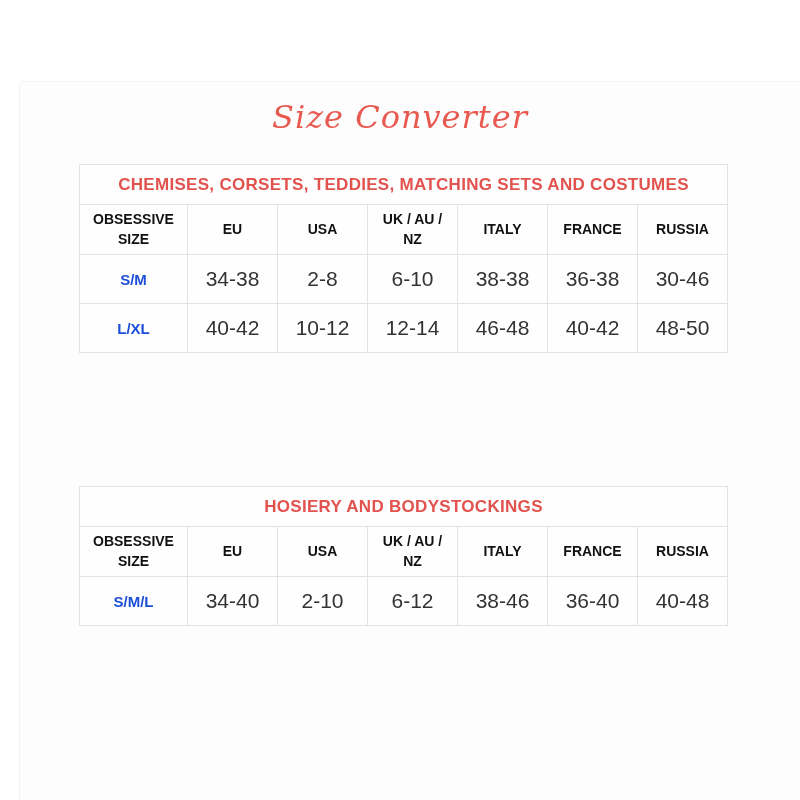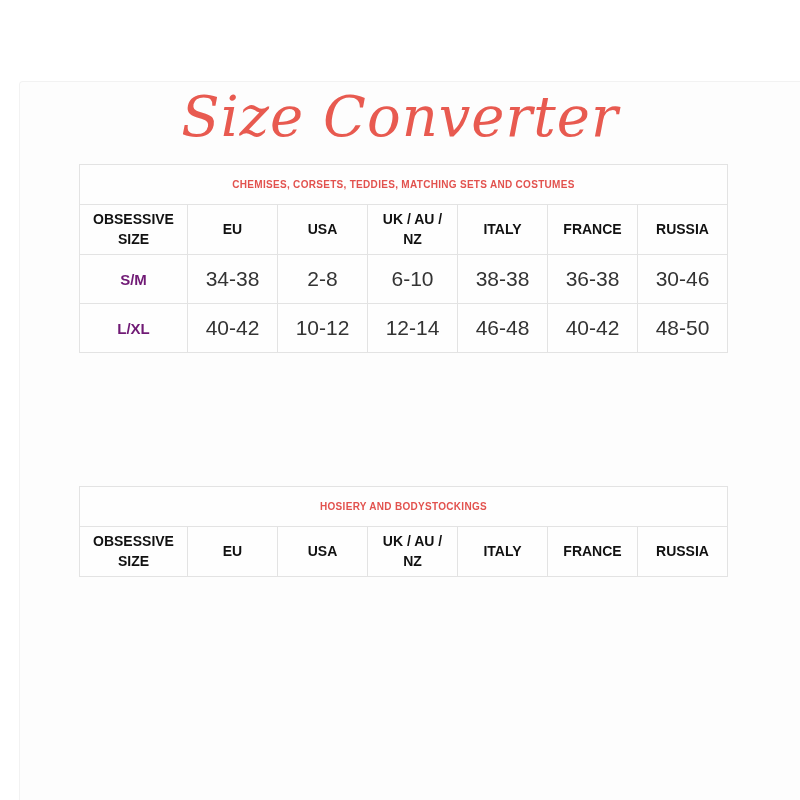--- a/index.html
+++ b/index.html
@@ -26,21 +26,21 @@
     border-radius: 4px 0 0 0;
   }
   .page-title {
     position: absolute;
     top: 88px;
     left: 0;
     width: 800px;
     text-align: center;
     font-family: "DejaVu Serif", serif;
     font-style: italic;
-    font-size: 56px;
+    font-size: 32px;
     line-height: 58px;
     color: #e85a50;
     letter-spacing: 1px;
     z-index: 2;
   }
   table.size-table {
     position: absolute;
     left: 79px;
     border-collapse: collapse;
     table-layout: fixed;
@@ -53,40 +53,40 @@
     text-align: center;
     vertical-align: middle;
     padding: 0 8px;
     box-sizing: border-box;
     background: #fefefe;
   }
   .caption-cell {
     height: 40px;
     color: #e2524e;
     font-weight: bold;
-    font-size: 10px;
+    font-size: 17px;
     letter-spacing: 0.3px;
   }
   .size-table th {
     height: 50px;
     font-size: 14px;
     line-height: 1.4;
     color: #111111;
     font-weight: bold;
   }
   .data-cell {
     height: 49px;
     font-size: 21px;
     color: #333333;
     font-weight: normal;
   }
   .row-label-cell {
     height: 49px;
     font-size: 15px;
-    color: #701a75;
+    color: #1d4ed8;
     font-weight: bold;
     background: #fbfbfb;
   }
   .first-col { background: #fbfbfb; }
 </style>
 </head>
 <body>
 
 <div class="content-card"></div>
 
@@ -152,14 +152,23 @@
     </tr>
     <tr>
       <th class="first-col">OBSESSIVE SIZE</th>
       <th>EU</th>
       <th>USA</th>
       <th>UK / AU / NZ</th>
       <th>ITALY</th>
       <th>FRANCE</th>
       <th>RUSSIA</th>
     </tr>
+    <tr>
+      <td class="row-label-cell">S/M/L</td>
+      <td class="data-cell">34-40</td>
+      <td class="data-cell">2-10</td>
+      <td class="data-cell">6-12</td>
+      <td class="data-cell">38-46</td>
+      <td class="data-cell">36-40</td>
+      <td class="data-cell">40-48</td>
+    </tr>
   </tbody>
 </table>
 
 </body></html>

